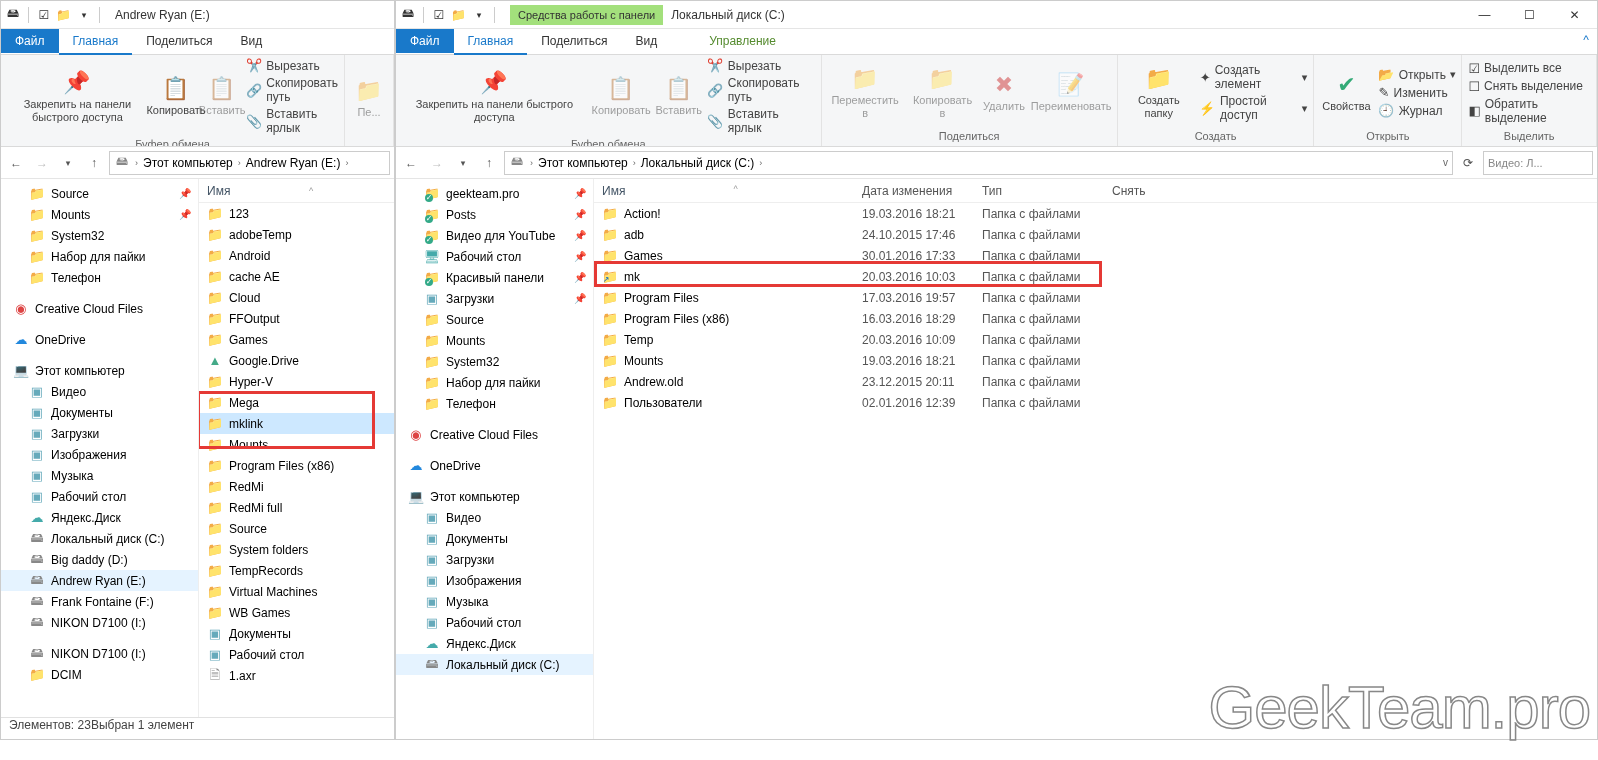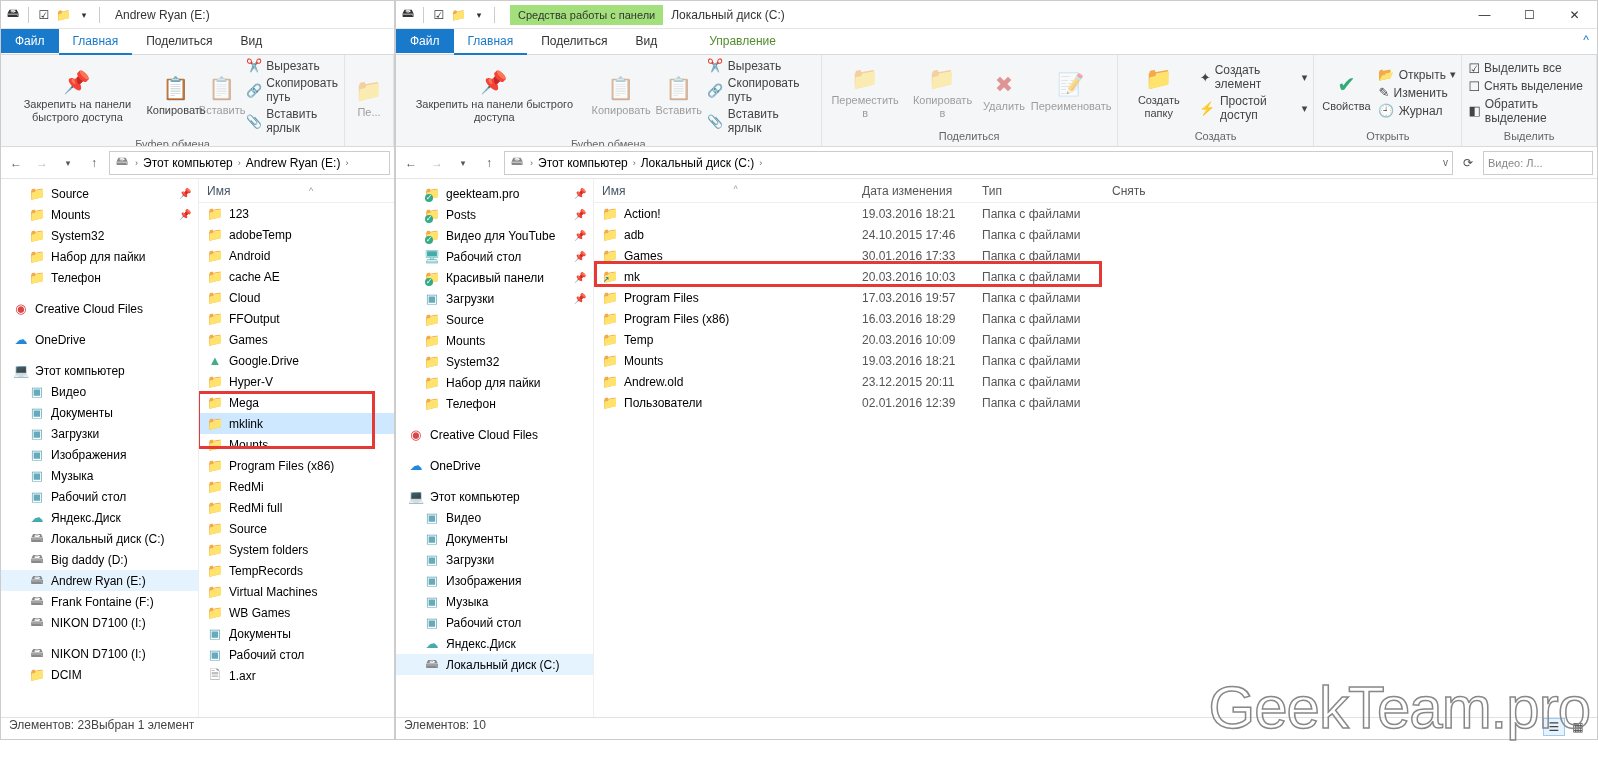--- a/index.html
+++ b/index.html
@@ -763,22 +763,15 @@
               <span>Пользователи</span>
             </div>
             <div class="col col-date">02.01.2016 12:39</div>
             <div class="col col-type">Папка с файлами</div>
             <div class="col col-size"></div>
           </div>
         </div>
       <div class="hilite" style="left:0;top:82px;width:508px;height:26px"></div>
     </div>
   </div>
-  <div class="statusbar">
-    <span>Элементов: 10</span>
-    <div class="viewbtns">
-      <div class="vw act">☰</div>
-      <div class="vw">▦</div>
-    </div>
-  </div>
 </div>
 
 <div class="watermark">GeekTeam.pro</div>
 
 </body></html>

